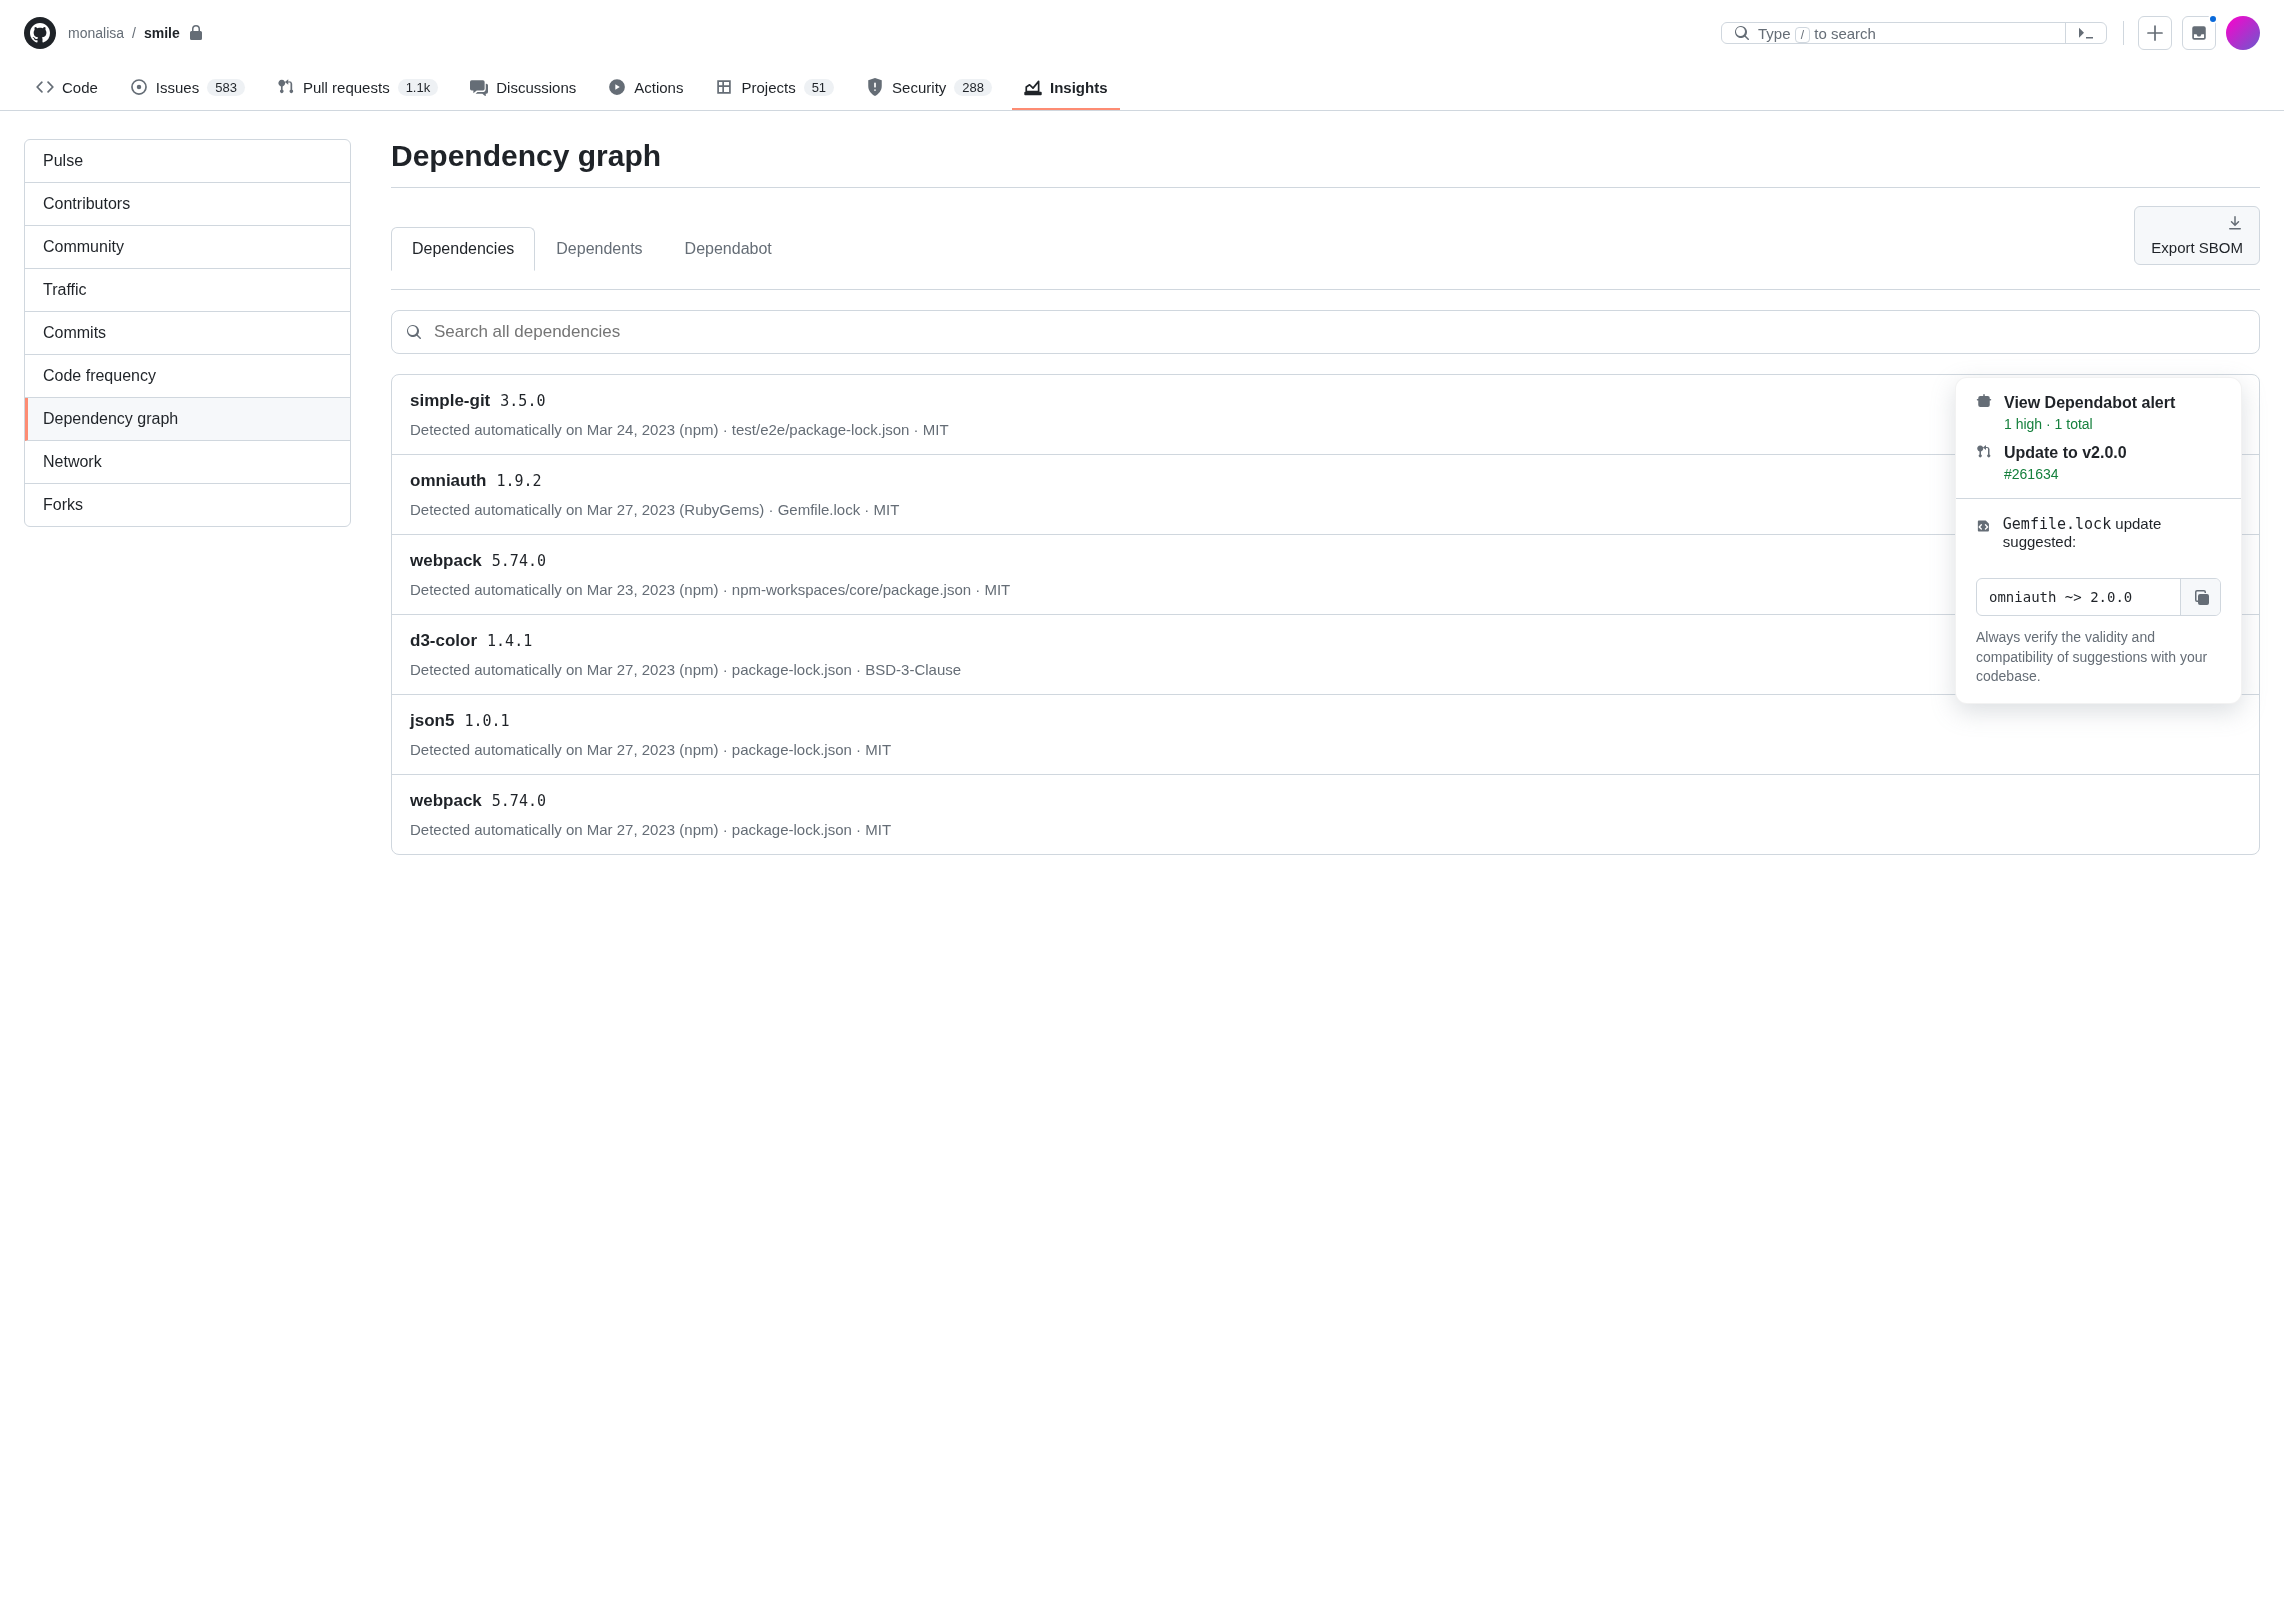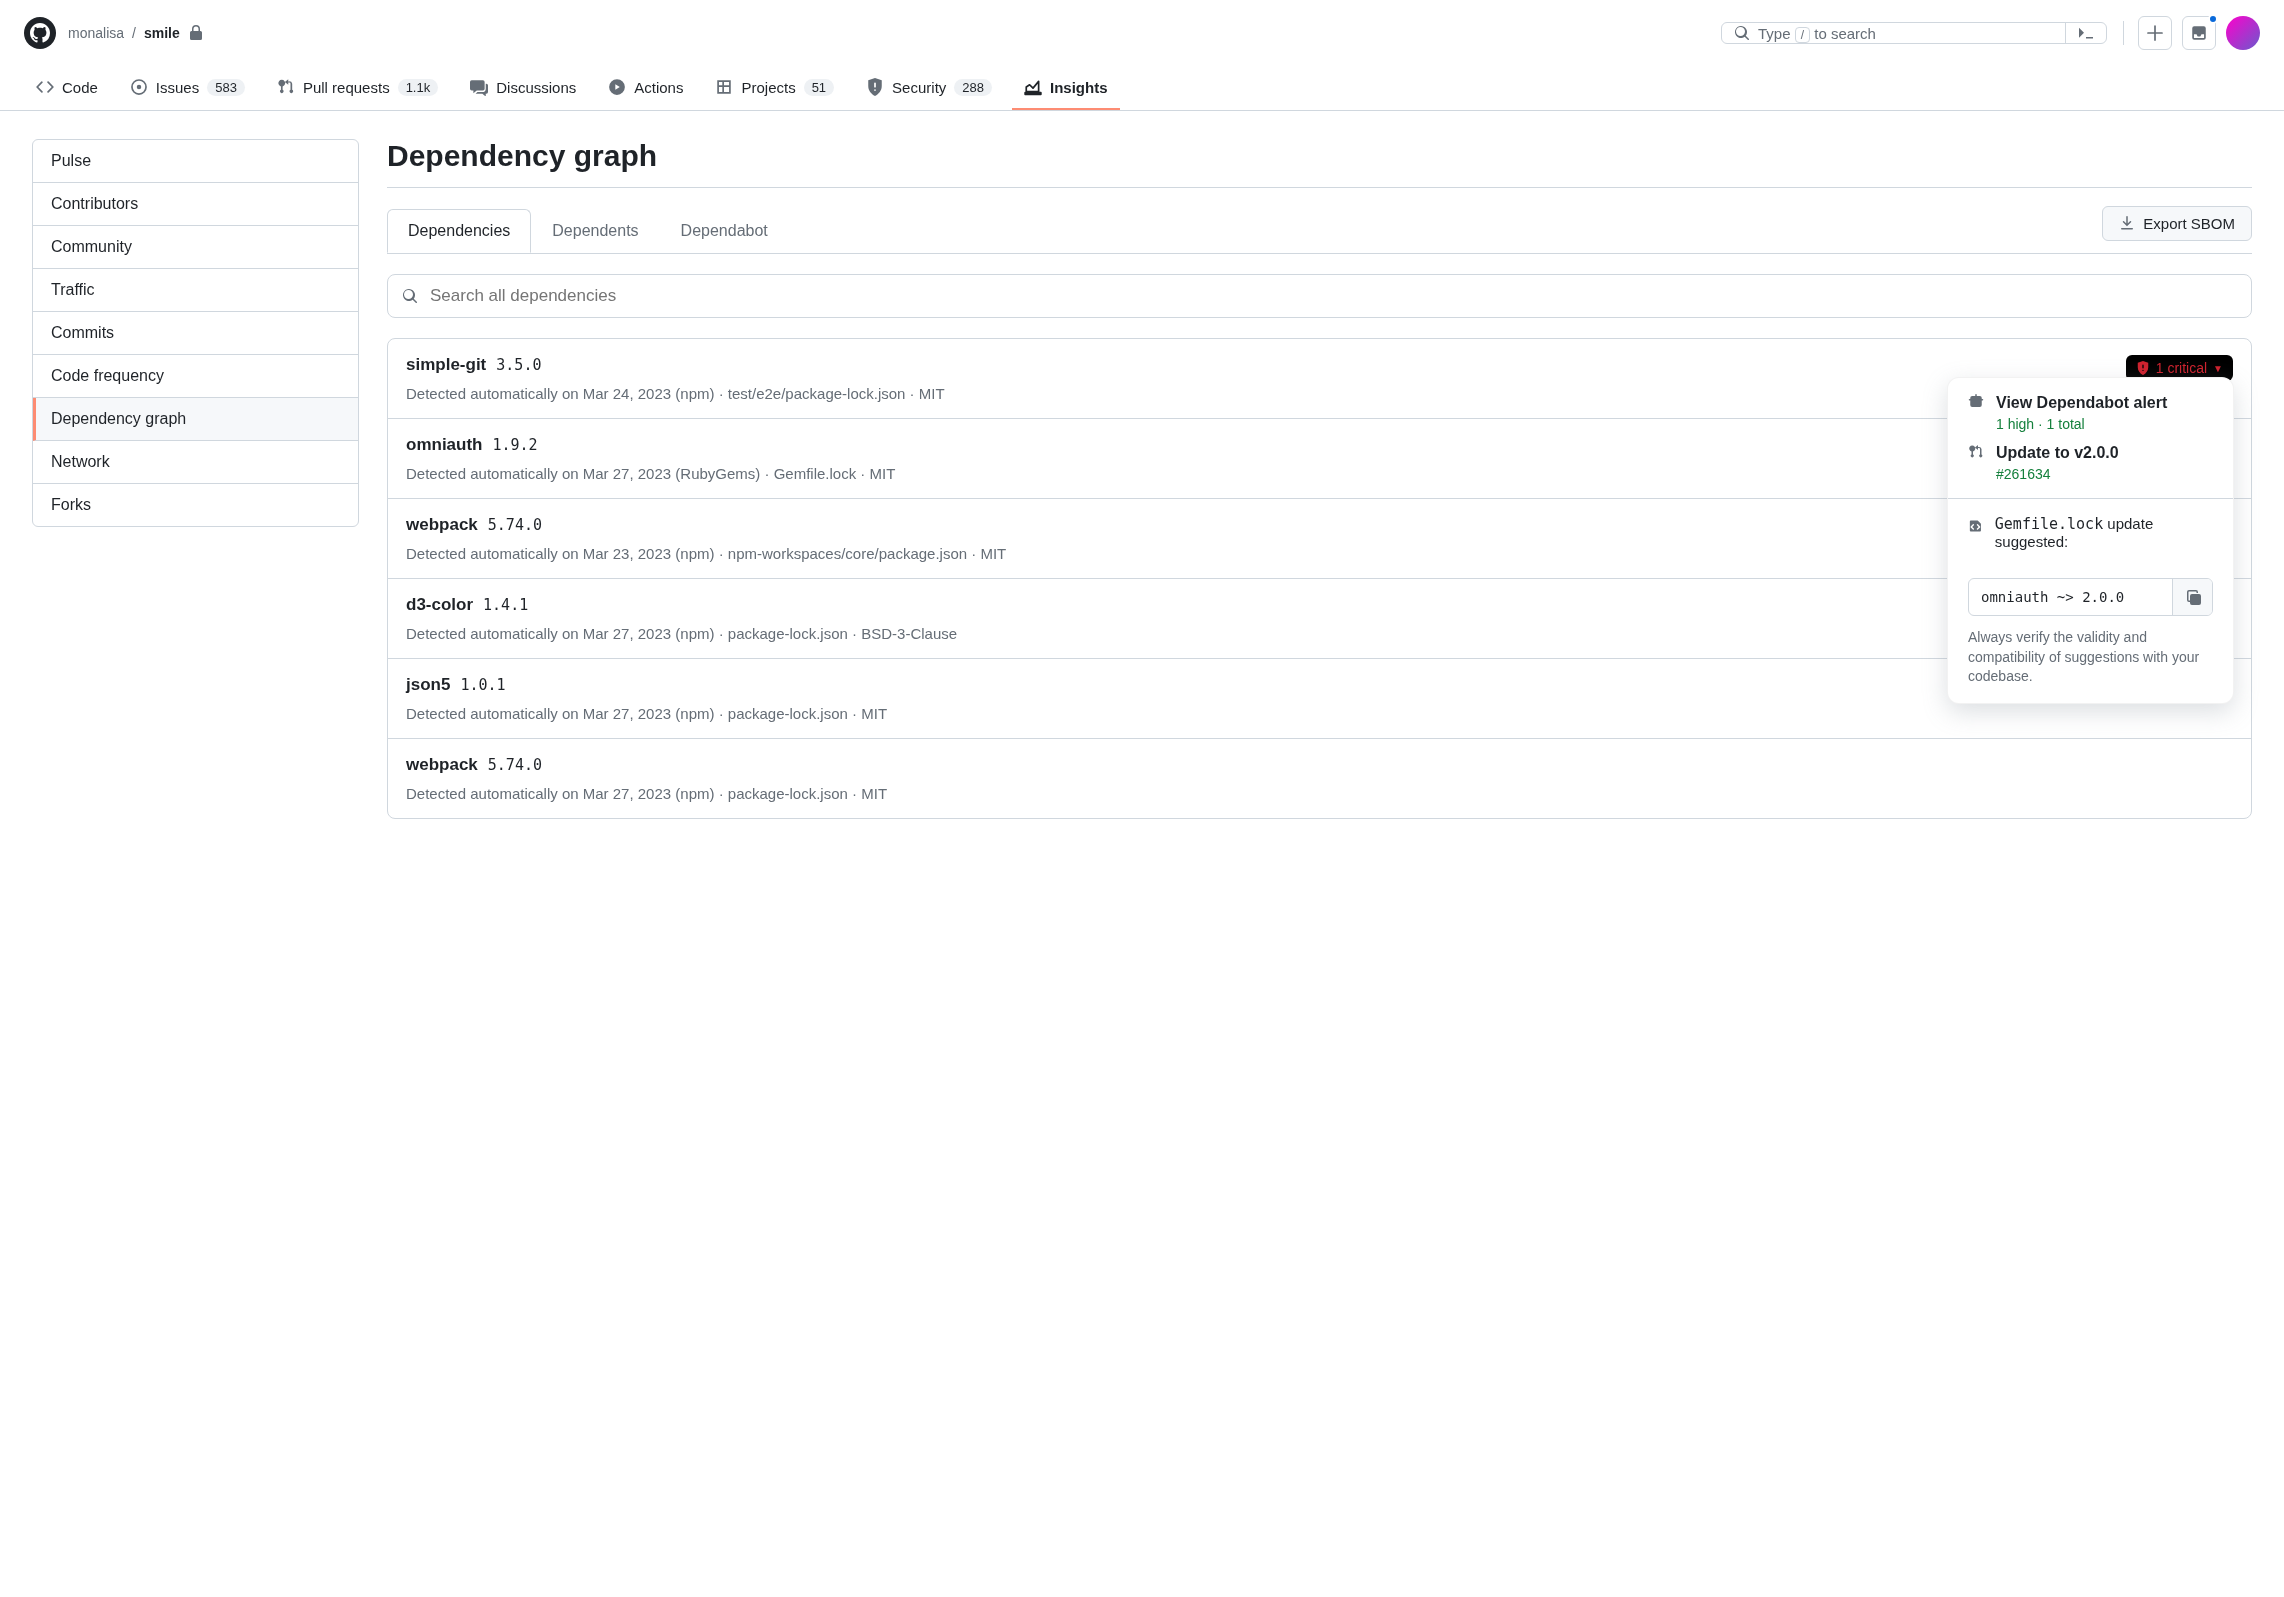--- a/index.html
+++ b/index.html
@@ -84,22 +84,22 @@
   .counter {
     background: #eef1f4;
     border-radius: 10px;
     padding: 1px 8px;
     font-size: 13px;
     color: #1f2328;
   }
 
   .main {
     display: flex;
-    padding: 28px 32px;
-    gap: 28px;
+    padding: 28px 24px;
+    gap: 40px;
     align-items: flex-start;
   }
   .sidebar {
     width: 327px;
     border: 1px solid #d0d7de;
     border-radius: 6px;
     overflow: hidden;
   }
   .sidebar-item {
     padding: 12px 18px;
@@ -133,28 +133,29 @@
   .tab.selected {
     color: #1f2328;
     border-color: #d0d7de;
     border-top-left-radius: 6px;
     border-top-right-radius: 6px;
     background: #fff;
     border-bottom: 1px solid #fff;
   }
   .tabs-spacer { flex:1; }
   .export-btn {
-    display:flex; align-items:flex-start; gap:8px;
+    display:flex; align-items:flex-end; gap:8px;
     border:1px solid #d0d7de; border-radius:6px;
     padding: 8px 16px;
     background:#f6f8fa;
     font-size:15px;
     font-weight:500;
     cursor:pointer;
-    margin-bottom: 12px;
+    margin-bottom: 24px;
+    flex-direction: column;
   }
 
   .dep-search {
     margin-top: 20px;
     display:flex; align-items:center;
     border:1px solid #d0d7de; border-radius:8px;
     padding: 10px 14px;
     gap: 10px;
     color: #656d76;
   }

